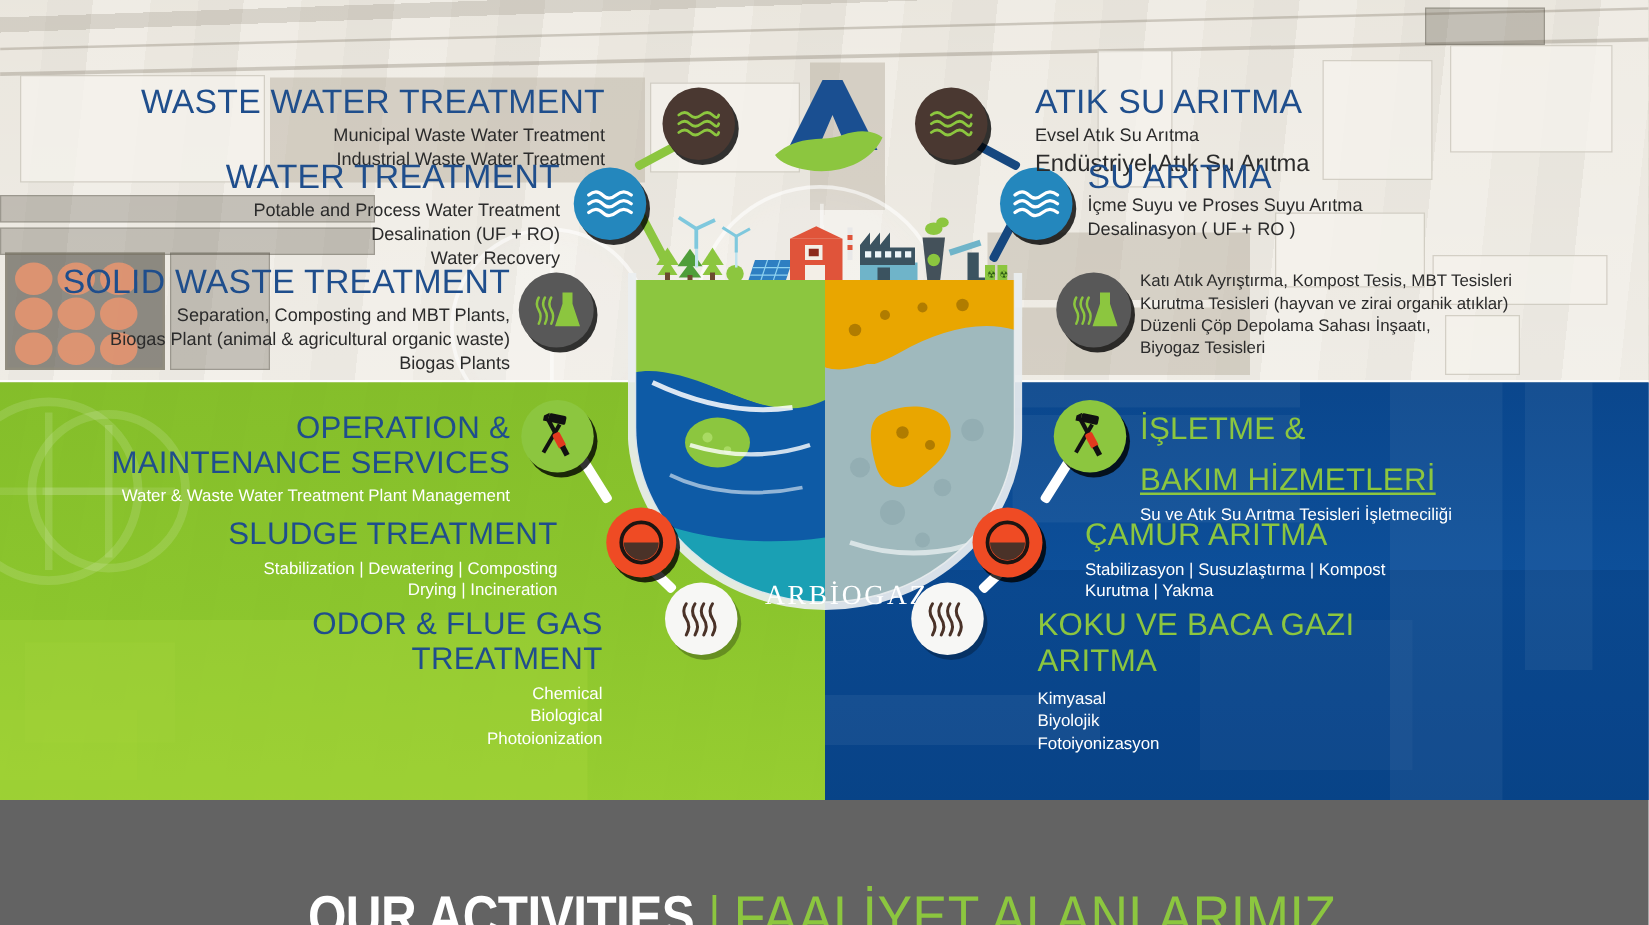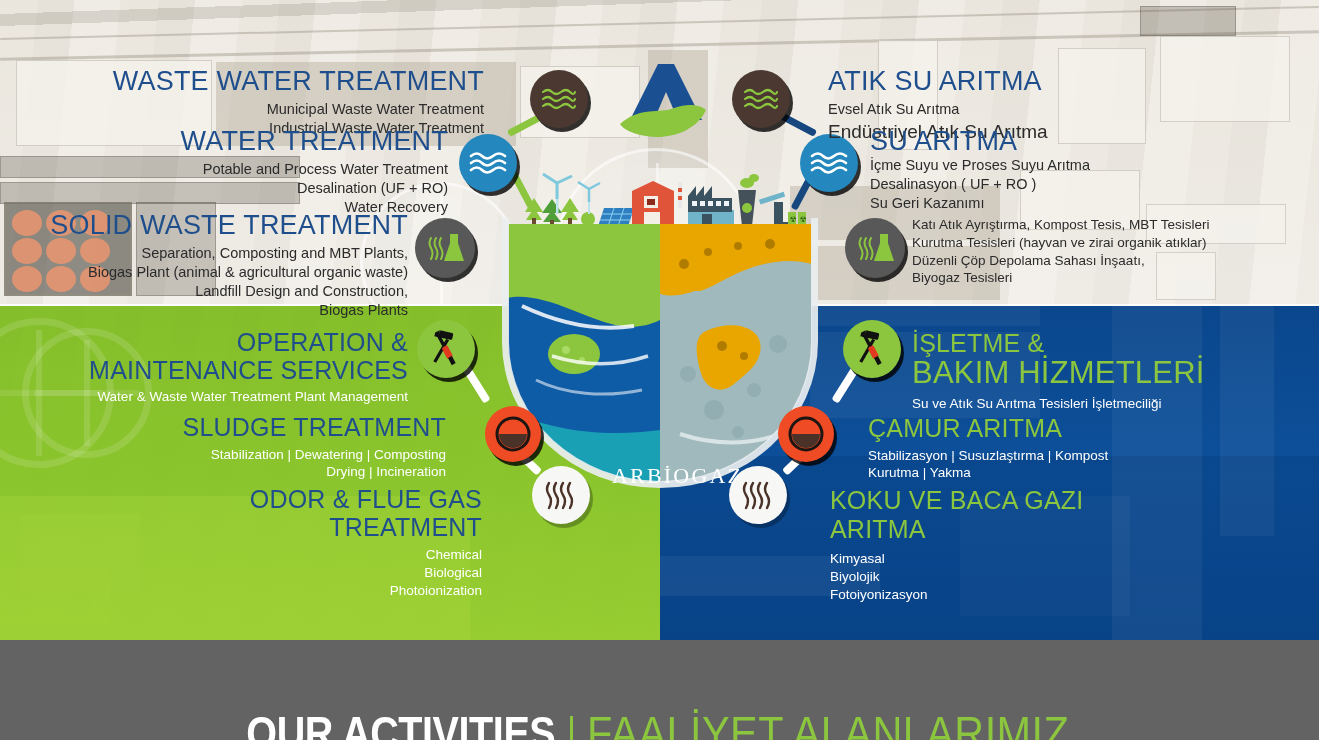--- a/index.html
+++ b/index.html
@@ -510,21 +510,20 @@
     <div class="h-en" style="font-size:27px;">WATER TREATMENT</div>
     <div class="sub-dark" style="font-size:14.5px;margin-top:4px;">Potable and Process Water Treatment</div>
     <div class="sub-dark" style="font-size:14.5px;">Desalination (UF + RO)</div>
     <div class="sub-dark" style="font-size:14.5px;">Water Recovery</div>
   </div>
 
   <div class="blk" style="left:30px;top:212px;width:378px;text-align:right;">
     <div class="h-en" style="font-size:27px;">SOLID WASTE TREATMENT</div>
     <div class="sub-dark" style="font-size:14.5px;margin-top:4px;">Separation, Composting and MBT Plants,</div>
     <div class="sub-dark" style="font-size:14.5px;">Biogas Plant (animal &amp; agricultural organic waste)</div>
-    <div class="sub-dark" style="font-size:14.5px;">Landfill Design and Construction,</div>
     <div class="sub-dark" style="font-size:14.5px;">Biogas Plants</div>
   </div>
 
   <div class="blk" style="left:60px;top:330px;width:348px;text-align:right;">
     <div class="h-en" style="font-size:25px;">OPERATION &amp;</div>
     <div class="h-en" style="font-size:25px;margin-top:2px;">MAINTENANCE SERVICES</div>
     <div class="sub-white" style="font-size:13.5px;margin-top:5px;">Water &amp; Waste Water Treatment Plant Management</div>
   </div>
 
   <div class="blk" style="left:150px;top:415px;width:296px;text-align:right;">
@@ -544,33 +543,32 @@
   <div class="blk" style="left:828px;top:68px;width:420px;text-align:left;">
     <div class="h-tr-blue" style="font-size:27px;">ATIK SU ARITMA</div>
     <div class="sub-dark" style="font-size:14.5px;margin-top:4px;">Evsel Atık Su Arıtma</div>
     <div class="sub-dark" style="font-size:19px;">Endüstriyel Atık Su Arıtma</div>
   </div>
 
   <div class="blk" style="left:870px;top:128px;width:420px;text-align:left;">
     <div class="h-tr-blue" style="font-size:27px;">SU ARITMA</div>
     <div class="sub-dark" style="font-size:14.5px;margin-top:0;">İçme Suyu ve Proses Suyu Arıtma</div>
     <div class="sub-dark" style="font-size:14.5px;">Desalinasyon ( UF + RO )</div>
-    <div class="sub-dark" style="font-size:14.5px;">Su Geri Kazanımı</div>
   </div>
 
   <div class="blk" style="left:912px;top:212px;width:402px;text-align:left;">
     <div class="sub-dark" style="font-size:13.5px;margin-top:4px;">Katı Atık Ayrıştırma, Kompost Tesis, MBT Tesisleri</div>
     <div class="sub-dark" style="font-size:13.5px;">Kurutma Tesisleri (hayvan ve zirai organik atıklar)</div>
     <div class="sub-dark" style="font-size:13.5px;">Düzenli Çöp Depolama Sahası İnşaatı,</div>
     <div class="sub-dark" style="font-size:13.5px;">Biyogaz Tesisleri</div>
   </div>
 
   <div class="blk" style="left:912px;top:330px;width:380px;text-align:left;">
     <div class="h-tr-green" style="font-size:25px;">İŞLETME &amp;</div>
-    <div class="h-tr-green" style="font-size:31px;margin-top:0;">BAKIM HİZMETLERİ</div>
+    <div class="h-tr-green" style="font-size:25px;margin-top:14px;text-decoration:underline;">BAKIM HİZMETLERİ</div>
     <div class="sub-white" style="font-size:13.5px;margin-top:6px;">Su ve Atık Su Arıtma Tesisleri İşletmeciliği</div>
   </div>
 
   <div class="blk" style="left:868px;top:415px;width:380px;text-align:left;">
     <div class="h-tr-green" style="font-size:25px;">ÇAMUR ARITMA</div>
     <div class="sub-white" style="font-size:13.5px;margin-top:5px;">Stabilizasyon | Susuzlaştırma | Kompost</div>
     <div class="sub-white" style="font-size:13.5px;">Kurutma | Yakma</div>
   </div>
 
   <div class="blk" style="left:830px;top:487px;width:400px;text-align:left;">

